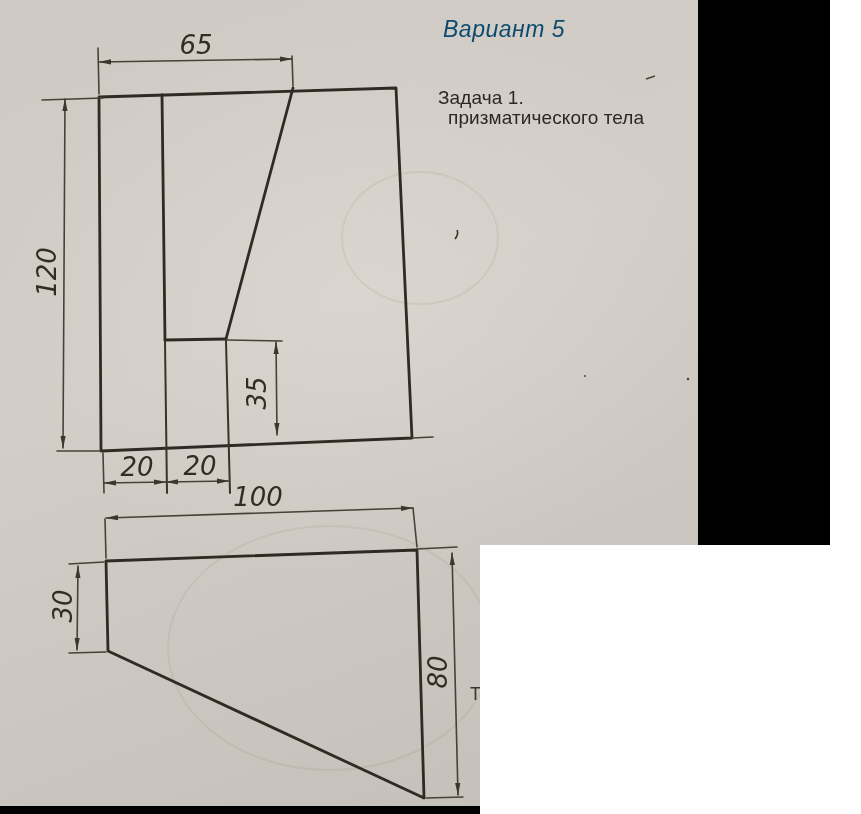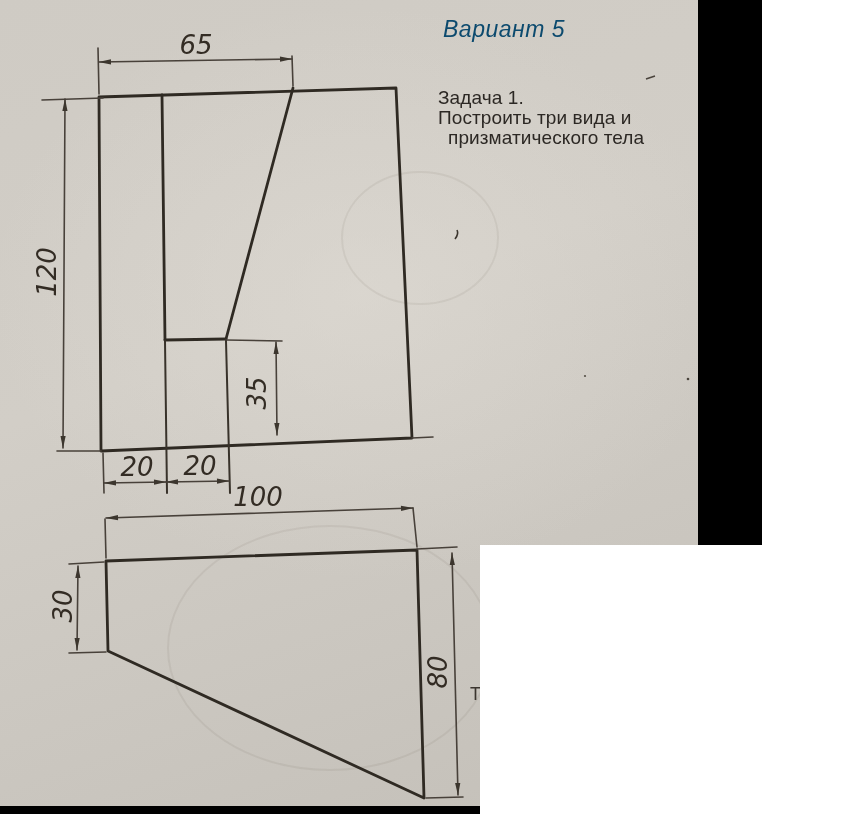--- a/index.html
+++ b/index.html
@@ -1,17 +1,17 @@
 <!DOCTYPE html>
 <html><head>
 <meta charset="utf-8">
 <style>
   html,body{margin:0;padding:0;background:#ffffff;}
   #stage{
-    position:relative;width:762px;height:814px;overflow:hidden;
+    position:relative;width:830px;height:814px;overflow:hidden;
     font-family:"Liberation Sans",sans-serif;
   }
   
   #paper{
     position:absolute;left:0;top:0;width:861px;height:814px;
     background:
       radial-gradient(ellipse 620px 480px at 42% 36%, rgba(224,220,213,.55) 0%, rgba(224,220,213,0) 60%),
       linear-gradient(160deg,#cfcbc4 0%, #d2cec7 38%, #cac6bf 70%, #c2beb7 100%);
   }
   #drawing{position:absolute;left:0;top:0;z-index:2;}
@@ -115,20 +115,19 @@
       <circle cx="688" cy="379" r="1.3" fill="#4a443c"></circle>
       <circle cx="585" cy="376" r="1.1" fill="#555047"></circle>
       <text class="tiny-text" x="470" y="700">Т</text>
     </g>
   </svg>
 
   <div id="variant-title">Вариант 5</div>
 
   <div id="task-block">
     <div>Задача 1.</div>
-    <div>Построить  три вида и</div>
     <div class="indent">призматического тела</div>
   </div>
 
   <div id="mask-black-right"></div>
   <div id="mask-white-bottom"></div>
   <div id="mask-black-strip"></div>
 </div>
 
 </body></html>

